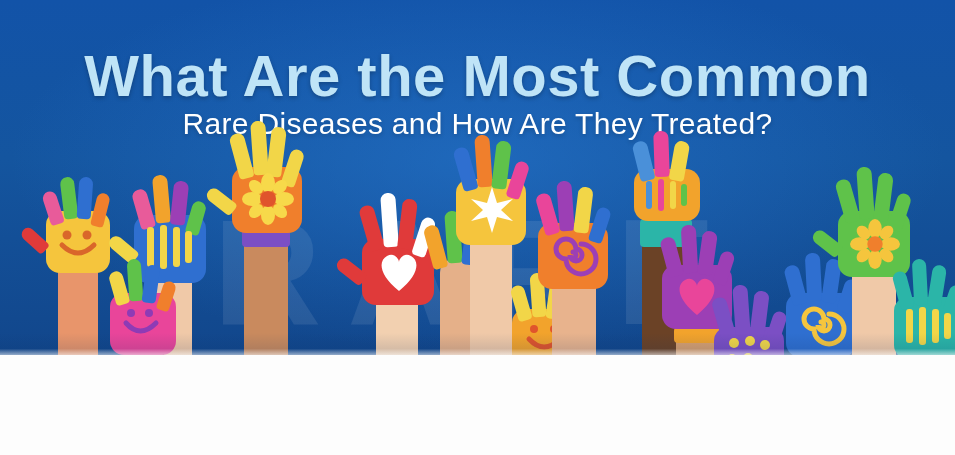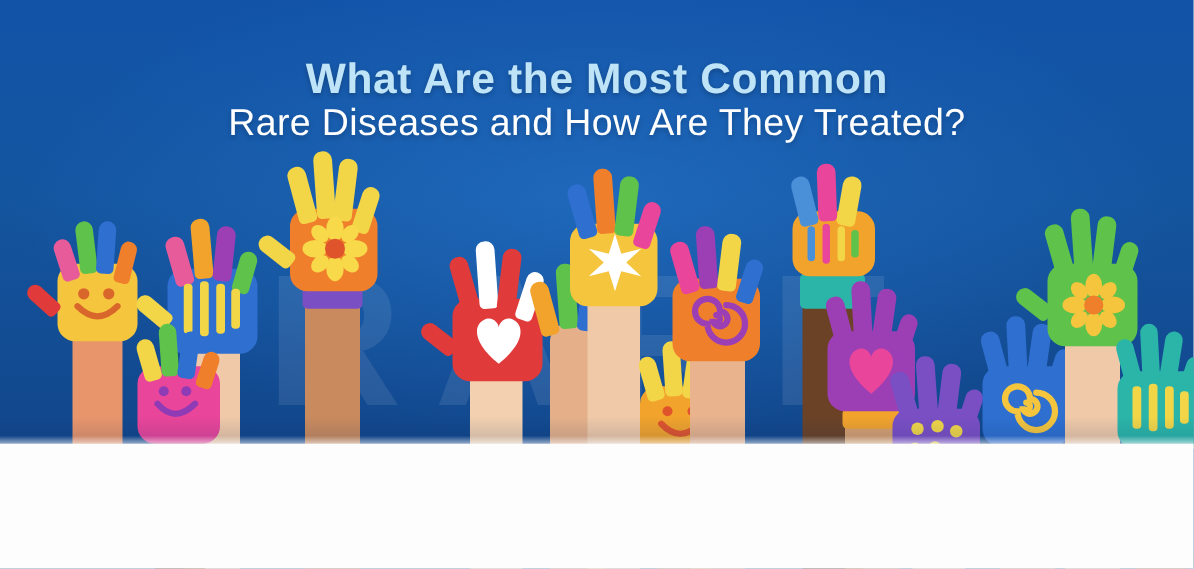--- a/index.html
+++ b/index.html
@@ -53,21 +53,21 @@
     user-select: none;
   }
   
   #title-wrap {
     position: absolute;
     left: 0; right: 0;
     top: 46px;
     text-align: center;
   }
   #title-main {
-    font-size: 34px;
+    font-size: 58px;
     font-weight: bold;
     color: #bfe4f7;
     letter-spacing: 0.5px;
     text-shadow: 0 2px 4px rgba(0,0,0,0.25);
     line-height: 1.05;
   }
   #title-sub {
     font-size: 30px;
     font-weight: normal;
     color: #ffffff;

